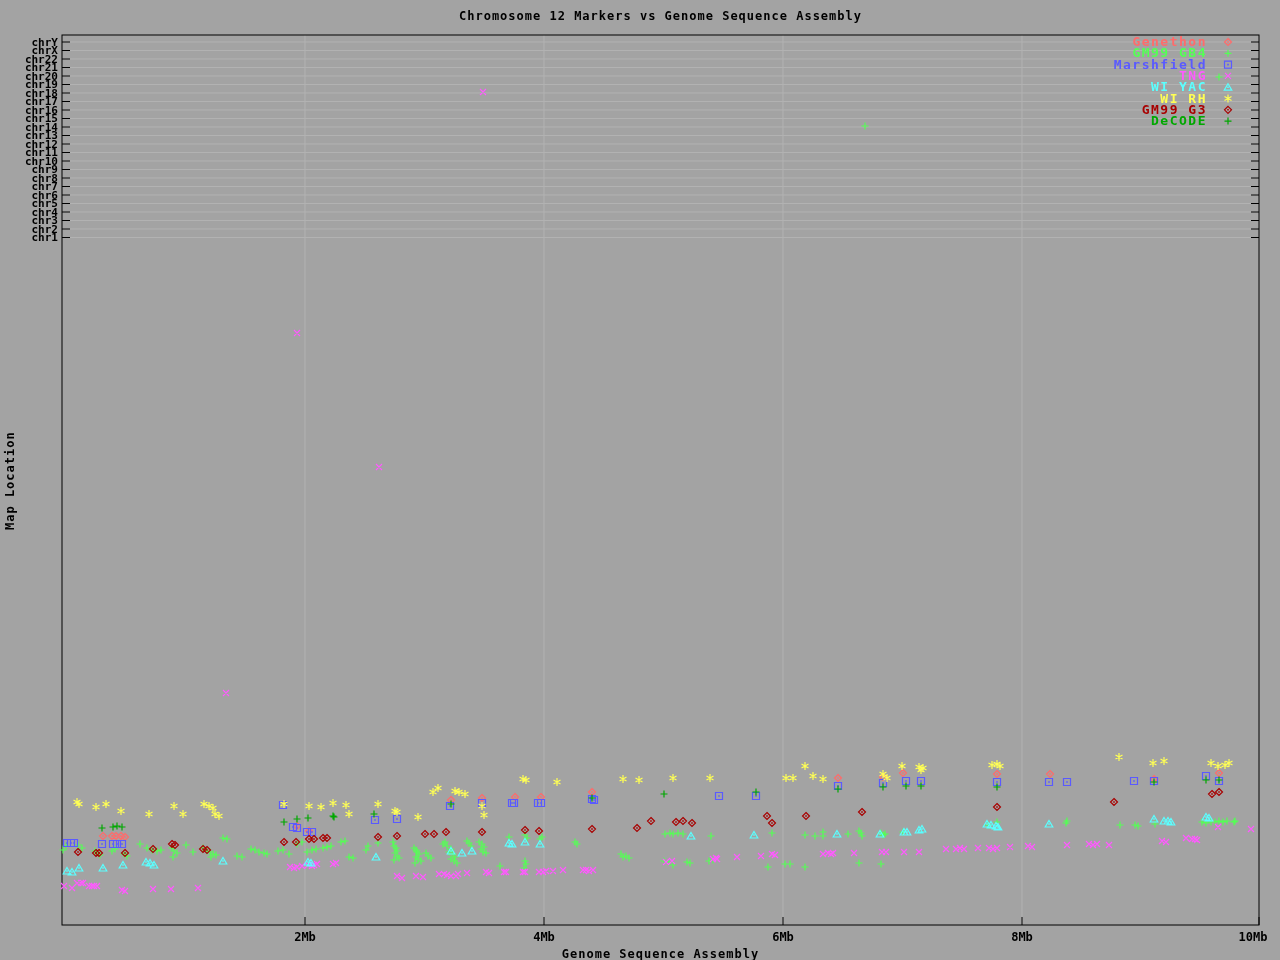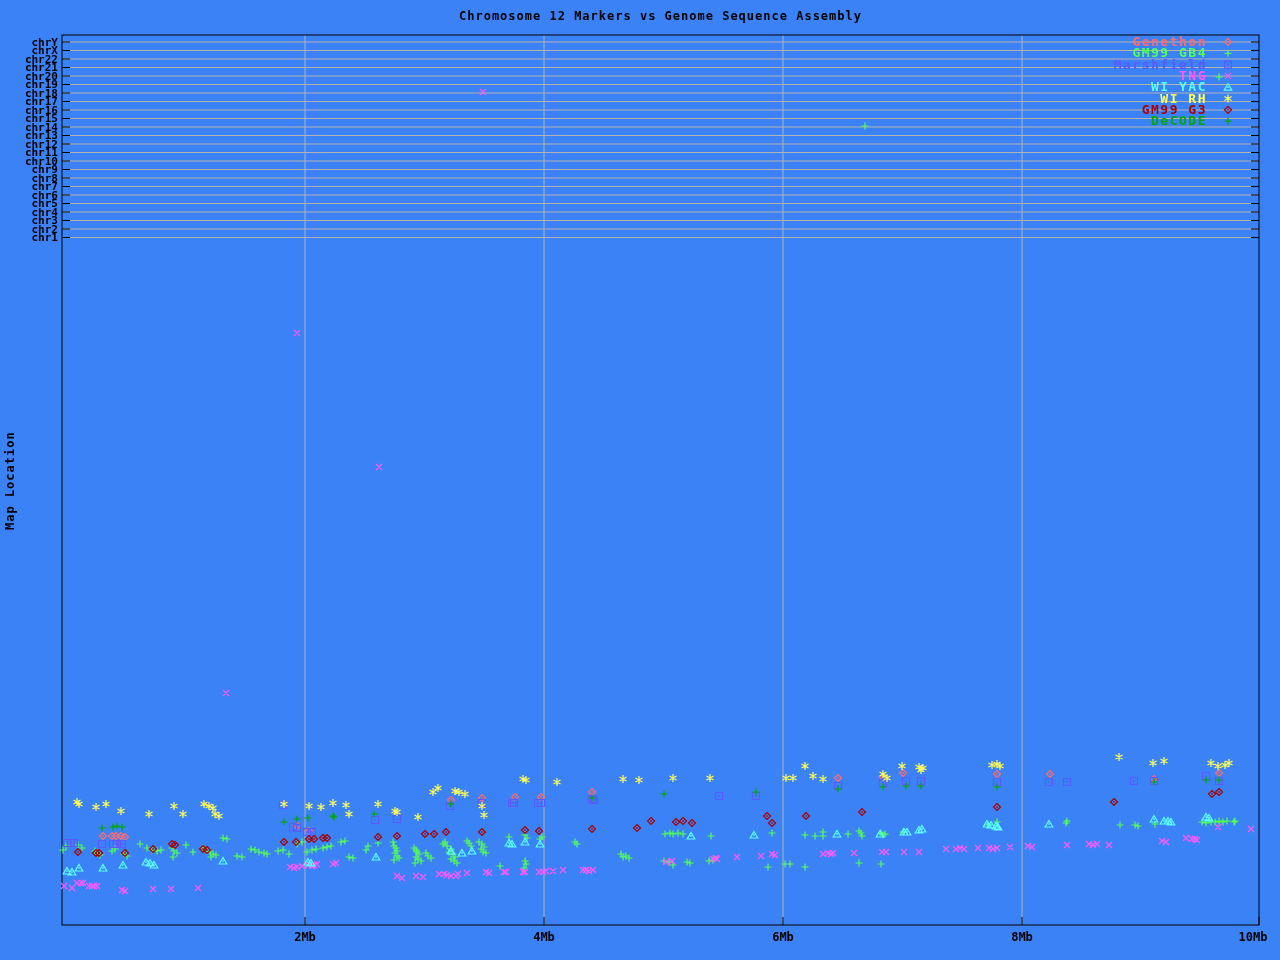--- a/index.html
+++ b/index.html
@@ -1,16 +1,16 @@
 <!DOCTYPE html>
 <html><head>
 <meta charset="utf-8">
 <style>
   html,body{margin:0;padding:0;background:#ffffff;}
-  #figure{position:relative;width:1280px;height:960px;background:#3b82f6;overflow:hidden;
+  #figure{position:relative;width:1280px;height:960px;background:#a3a3a3;overflow:hidden;
           font-family:"DejaVu Sans Mono",monospace;}
   #plot-svg{position:absolute;left:0;top:0;}
   .chart-title{position:absolute;left:62px;top:9px;width:1197px;text-align:center;
           font-size:12px;font-weight:bold;color:#000;letter-spacing:1px;}
   .x-axis-label{position:absolute;left:62px;top:947px;width:1197px;text-align:center;
           font-size:12px;font-weight:bold;color:#000;letter-spacing:1px;}
   .y-axis-label{position:absolute;left:3px;top:430px;height:100px;
           writing-mode:vertical-rl;transform:rotate(180deg);
           font-size:12px;font-weight:bold;color:#000;letter-spacing:1px;}
   text{font-family:"DejaVu Sans Mono",monospace;}
@@ -168,14 +168,15 @@
         <path d="M1227.2,86.4h1.6v1.6h-1.6Z" fill="#5affff" stroke="none"></path>
         <text x="1207" y="102.5" text-anchor="end" font-size="13" font-weight="bold" letter-spacing="1.5" fill="#ffff54">WI RH</text>
         <path d="M1228,94.5V102.5M1224.5,96.5L1231.5,100.5M1224.5,100.5L1231.5,96.5" stroke="#ffff54" stroke-width="1.2" fill="none"></path>
         <text x="1207" y="113.80000000000001" text-anchor="end" font-size="13" font-weight="bold" letter-spacing="1.5" fill="#a80000">GM99 G3</text>
         <path d="M1228,106.30000000000001L1231.5,109.80000000000001L1228,113.30000000000001L1224.5,109.80000000000001Z" stroke="#a80000" stroke-width="1.2" fill="none"></path>
         <path d="M1227.2,109.00000000000001h1.6v1.6h-1.6Z" fill="#a80000" stroke="none"></path>
         <text x="1207" y="125.10000000000001" text-anchor="end" font-size="13" font-weight="bold" letter-spacing="1.5" fill="#00a800">DeCODE</text>
         <path d="M1224.5,121.10000000000001H1231.5M1228,117.60000000000001V124.60000000000001" stroke="#00a800" stroke-width="1.2" fill="none"></path>
       </g>
     </svg>
+  <div class="x-axis-label">Genome Sequence Assembly</div>
   <div class="y-axis-label">Map Location</div>
 </div>
 
 </body></html>

